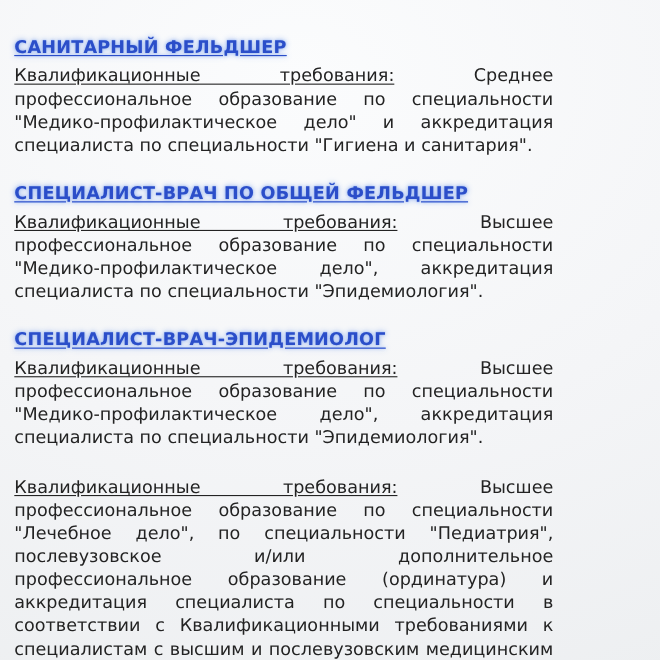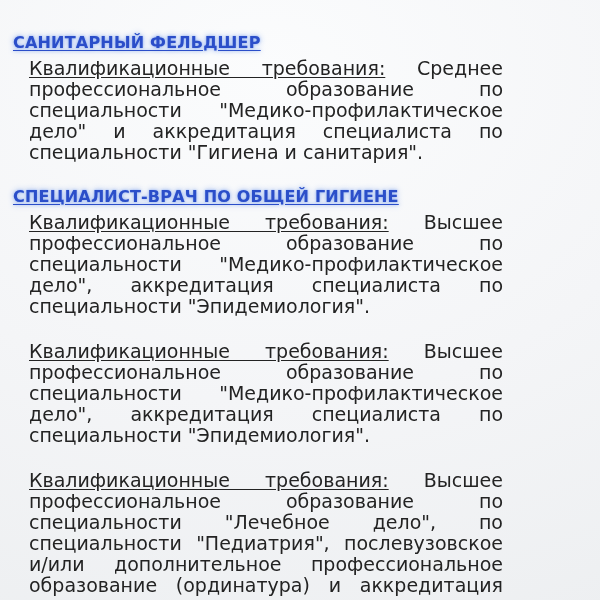--- a/index.html
+++ b/index.html
@@ -23,47 +23,48 @@
     letter-spacing: 0.2px;
     color: var(--heading-color);
     text-decoration: underline;
     text-underline-offset: 2px;
     text-shadow:
       0 0 6px var(--heading-glow),
       0 0 3px var(--heading-glow),
       0 0 1px var(--heading-glow);
   }
   .section p {
-    margin: 0 0 24px 16px;
-    font-size: 19px;
+    margin: 0 0 24px 0;
+    font-size: 16px;
     line-height: 21px;
     color: var(--body-color);
     text-align: justify;
   }
   .qual-label {
     text-decoration: underline;
     text-underline-offset: 2px;
   }
 </style>
 </head>
 <body>
 
 <main class="doc">
 
   <section class="section">
     <h2>САНИТАРНЫЙ ФЕЛЬДШЕР</h2>
     <p><span class="qual-label">Квалификационные требования:</span> <span>Среднее профессиональное образование по специальности "Медико-профилактическое дело" и аккредитация специалиста по специальности "Гигиена и санитария".</span></p>
   </section>
 
   <section class="section">
-    <h2>СПЕЦИАЛИСТ-ВРАЧ ПО ОБЩЕЙ ГИГИЕНЕ</h2>
+    <h2>СПЕЦИАЛИСТ-ВРАЧ ПО ОБЩЕЙ ФЕЛЬДШЕР</h2>
     <p><span class="qual-label">Квалификационные требования:</span> <span>Высшее профессиональное образование по специальности "Медико-профилактическое дело", аккредитация специалиста по специальности "Эпидемиология".</span></p>
   </section>
 
   <section class="section">
+    <h2>СПЕЦИАЛИСТ-ВРАЧ-ЭПИДЕМИОЛОГ</h2>
     <p><span class="qual-label">Квалификационные требования:</span> <span>Высшее профессиональное образование по специальности "Медико-профилактическое дело", аккредитация специалиста по специальности "Эпидемиология".</span></p>
   </section>
 
   <section class="section">
     <p><span class="qual-label">Квалификационные требования:</span> <span>Высшее профессиональное образование по специальности "Лечебное дело", по специальности "Педиатрия", послевузовское и/или дополнительное профессиональное образование (ординатура) и аккредитация специалиста по специальности в соответствии с Квалификационными требованиями к специалистам с высшим и послевузовским медицинским и фармацевтическим образованием в сфере здравоохранения.</span></p>
   </section>
 
 </main>
 
 </body></html>

